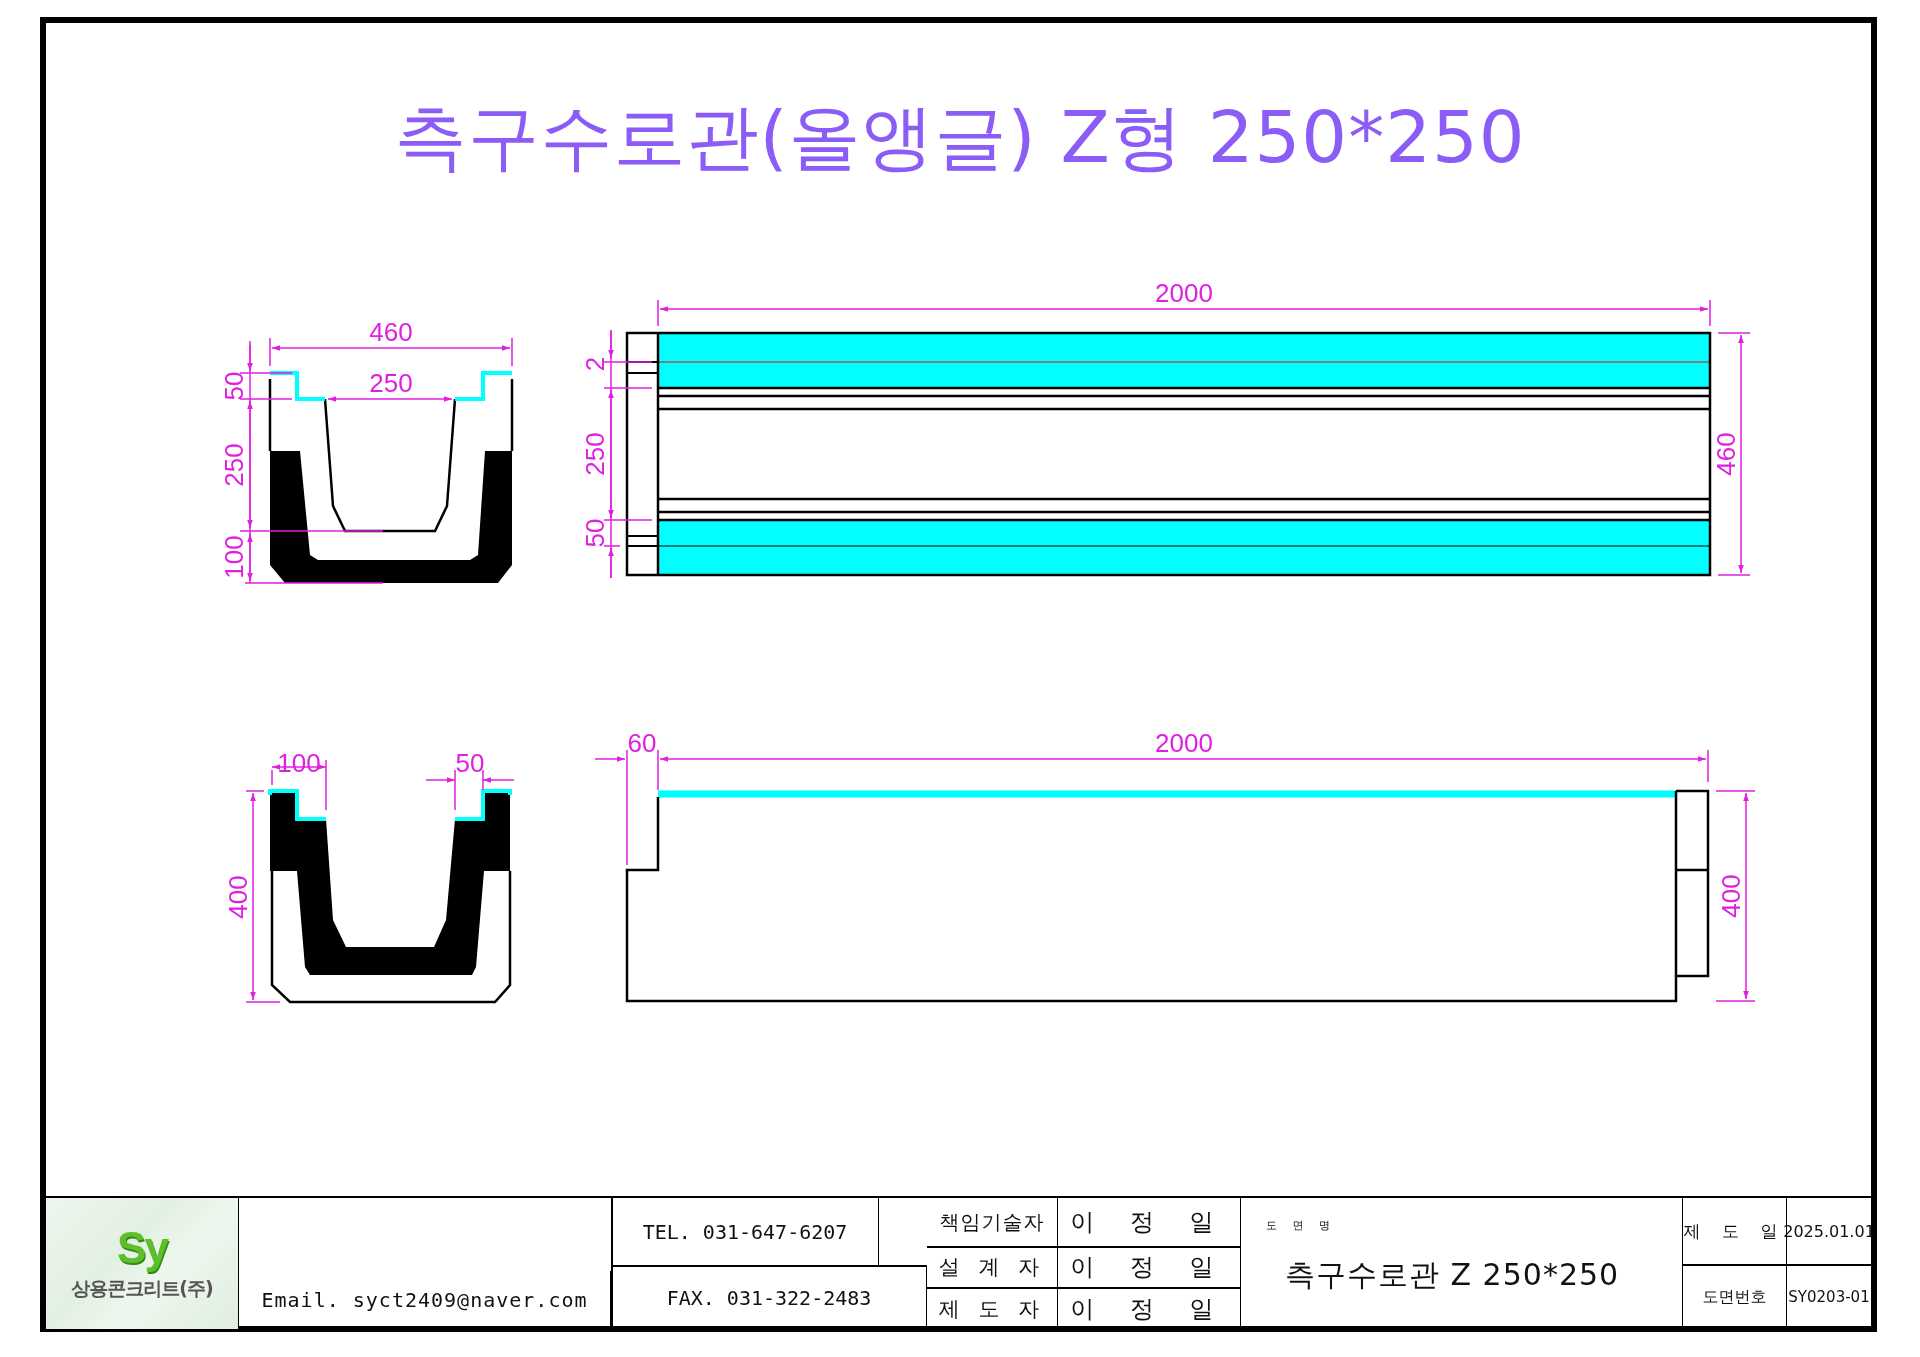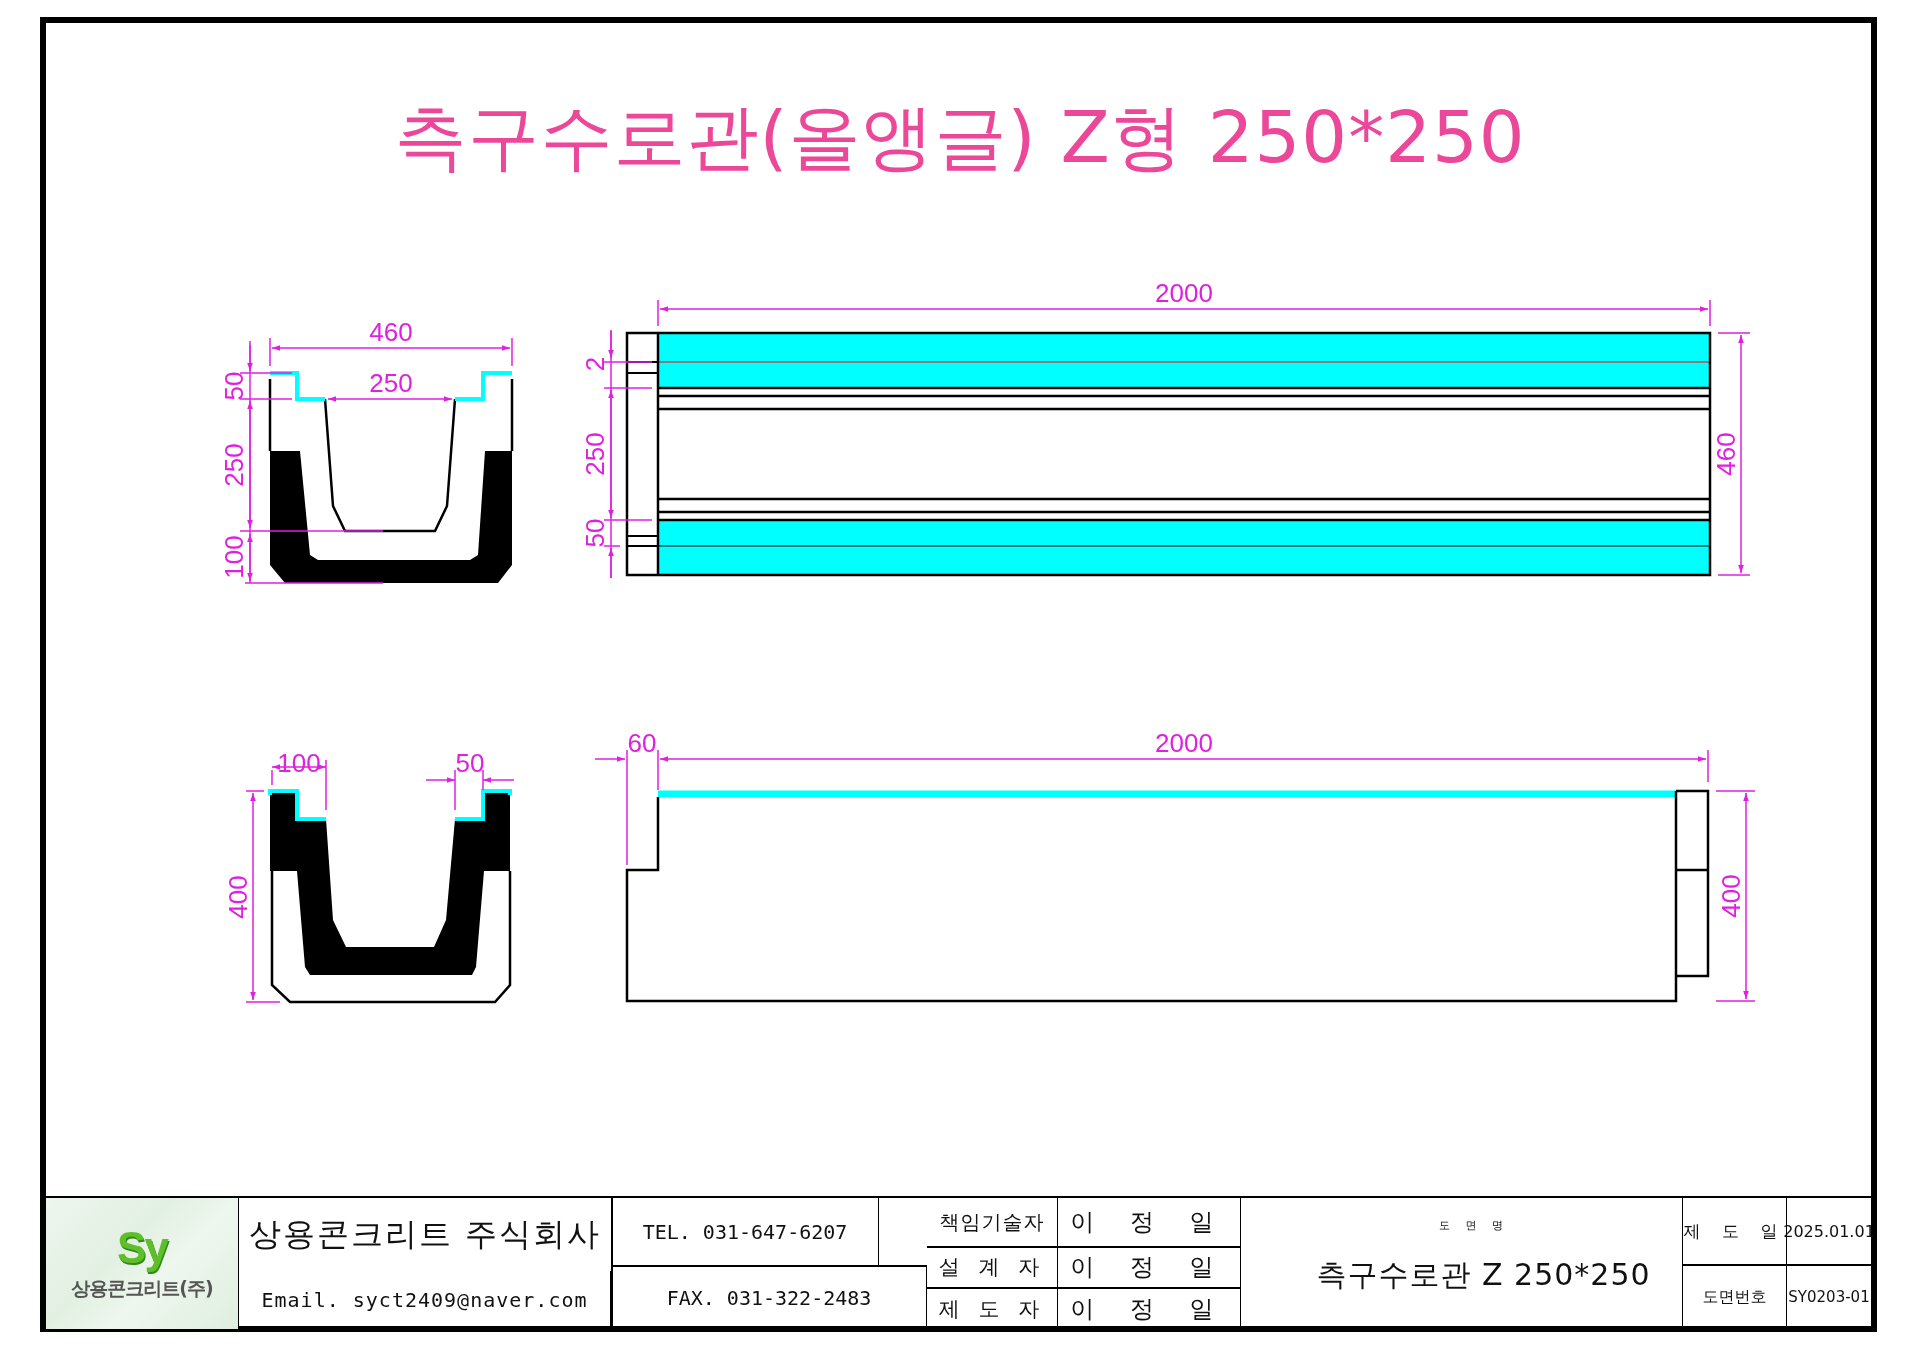--- a/index.html
+++ b/index.html
@@ -2,21 +2,21 @@
 <html><head>
 <meta charset="utf-8">
 <style>
   html, body { margin:0; padding:0; background:#ffffff; }
   body { width:1920px; height:1357px; position:relative; overflow:hidden;
          font-family:"DejaVu Sans", "Liberation Sans", sans-serif; }
   #sheet { position:absolute; left:0; top:0; width:1920px; height:1357px; }
   #frame { position:absolute; left:40px; top:17px; width:1837px; height:1315px;
            border:6px solid #000; box-sizing:border-box; }
   #title { position:absolute; left:0; width:1920px; top:92px; text-align:center;
-           font-size:72px; letter-spacing:1px; color:#ec4899; line-height:90px; }
+           font-size:72px; letter-spacing:1px; color:#8b5cf6; line-height:90px; }
   svg#drawing { position:absolute; left:0; top:0; }
   .dim { fill:#e020e0; font-family:"Liberation Sans", sans-serif; font-size:26px; }
   
   #tb { position:absolute; left:46px; top:1196px; width:1825px; height:131px;
         border-top:2px solid #000; box-sizing:border-box; }
   .cell { position:absolute; box-sizing:border-box; border-right:1.5px solid #000;
           display:flex; align-items:center; justify-content:center; color:#111; }
   .hline { position:absolute; height:1.5px; background:#000; }
   #logo { left:0; top:0; width:193px; height:131px;
           background:linear-gradient(135deg,#eef6ee 0%, #e2f0e2 40%, #eef7ee 60%, #dfeee0 100%);
@@ -156,38 +156,37 @@
       <text class="dim" transform="translate(1740,896) rotate(-90)" text-anchor="middle">400</text>
     </g>
   </svg>
 
   <div id="tb">
     <div class="cell" id="logo">
       <span id="logo-mark">Sy</span>
       <span id="logo-name">상용콘크리트(주)</span>
     </div>
 
-    <div class="cell company" style="left:193px; top:0; width:372px; height:73px; border-right:none;">상용콘크리트 주식회사</div>
     <div class="cell mono" style="left:193px; top:73px; width:372px; height:58px; letter-spacing:1px;">Email. syct2409@naver.com</div>
     <div style="position:absolute; left:565px; top:0; width:1.5px; height:131px; background:#000;"></div>
 
     <div class="cell mono" style="left:566px; top:0; width:267px; height:67px;">TEL. 031-647-6207</div>
     <div class="hline" style="left:566px; top:67px; width:315px;"></div>
     <div class="cell mono" style="left:566px; top:68px; width:315px; height:63px;">FAX. 031-322-2483</div>
 
     <div class="cell label" style="left:881px; top:0; width:131px; height:48px; font-size:20px; letter-spacing:1px;">책임기술자</div>
     <div class="cell person" style="left:1012px; top:0; width:183px; height:48px;">이 정 일</div>
     <div class="hline" style="left:881px; top:48px; width:314px;"></div>
     <div class="cell label" style="left:881px; top:49px; width:131px; height:40px;text-align:center;">설 계 자</div>
     <div class="cell person" style="left:1012px; top:49px; width:183px; height:40px;">이 정 일</div>
     <div class="hline" style="left:881px; top:89px; width:314px;"></div>
     <div class="cell label" style="left:881px; top:90px; width:131px; height:41px;">제 도 자</div>
     <div class="cell person" style="left:1012px; top:90px; width:183px; height:41px;">이 정 일</div>
 
-    <div class="cell" style="left:1195px; top:0; width:442px; height:131px; flex-direction:column; align-items:center; justify-content:flex-start;">
+    <div class="cell" style="left:1195px; top:0; width:442px; height:131px; flex-direction:column; align-items:flex-start; justify-content:flex-start;">
       <span class="small" style="margin:20px 0 0 25px;">도 면 명</span>
       <span style="margin:22px 0 0 44px; font-size:30px; letter-spacing:1px;">측구수로관 Z 250*250</span>
     </div>
 
     <div class="cell" style="left:1637px; top:0; width:104px; height:66px; font-size:17px; letter-spacing:8px;">제 도 일</div>
     <div class="cell" style="left:1741px; top:0; width:84px; height:66px; font-size:16px; border-right:none;">2025.01.01</div>
     <div class="hline" style="left:1637px; top:66px; width:188px;"></div>
     <div class="cell" style="left:1637px; top:67px; width:104px; height:64px; font-size:16px;">도면번호</div>
     <div class="cell" style="left:1741px; top:67px; width:84px; height:64px; font-size:15px; border-right:none;">SY0203-01</div>
   </div>

